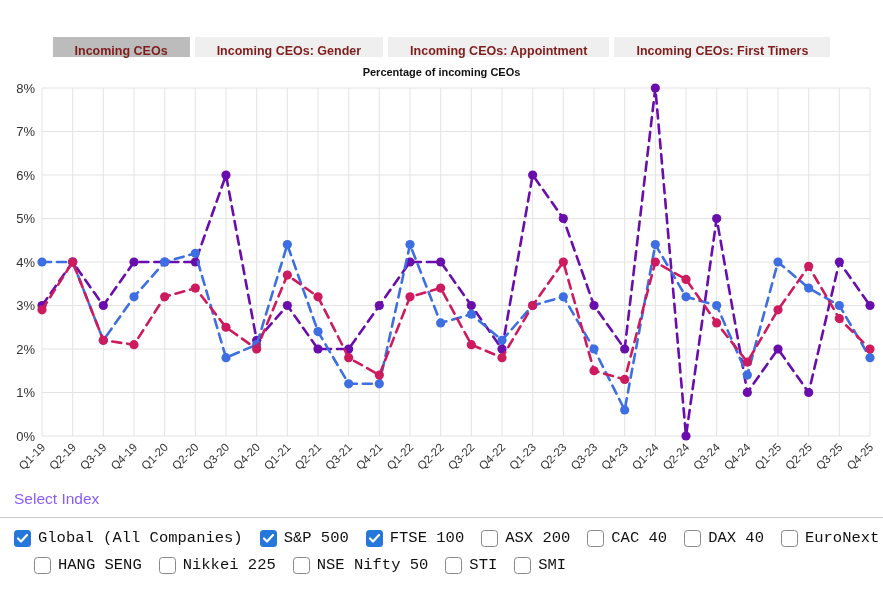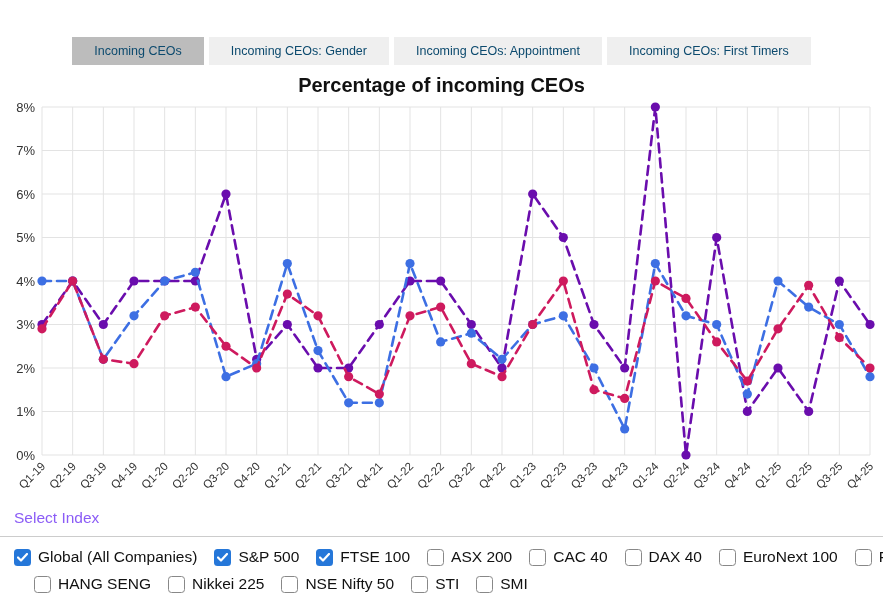--- a/index.html
+++ b/index.html
@@ -1,25 +1,25 @@
 <!DOCTYPE html>
 <html><head>
 <meta charset="utf-8">
 <style>
   html,body{margin:0;padding:0;background:#fff;}
   body{width:883px;height:601px;overflow:hidden;font-family:"Liberation Sans",sans-serif;color:#111;}
   .tab-bar{display:flex;justify-content:center;gap:5px;margin-top:37px;}
-  .tab{height:28px;line-height:28px;padding:0 22px;font-size:12.5px;font-weight:400;
-       background:#efefef;color:#0c4a6e;cursor:pointer;white-space:nowrap;}
+  .tab{height:20px;line-height:28px;padding:0 22px;font-size:12.5px;font-weight:700;
+       background:#efefef;color:#7f1d1d;cursor:pointer;white-space:nowrap;}
   .tab.active{background:#bcbcbc;}
-  .chart-title{text-align:center;font-size:20px;font-weight:700;margin-top:9px;color:#111;}
+  .chart-title{text-align:center;font-size:11px;font-weight:700;margin-top:9px;color:#111;}
   svg{display:block;}
   .select-index{font-size:15.5px;color:#8b5cf6;margin:2px 0 0 14px;}
   .divider{border:none;border-top:1px solid #ccc;margin:9px 0 0 0;}
-  .checkbox-rows{margin:11px 0 0 14px;}
+  .checkbox-rows{margin:11px 0 0 14px;font-family:Liberation Mono, monospace;}
   .cb-row{display:flex;align-items:center;gap:17px;margin-bottom:9px;flex-wrap:nowrap;}
   .cb-row.second{margin-left:20px;}
   .cb-item{display:flex;align-items:center;gap:7px;cursor:pointer;white-space:nowrap;}
   .cb-box{width:17px;height:17px;border-radius:3.5px;box-sizing:border-box;border:1.5px solid #888;
           background:#fff;display:flex;align-items:center;justify-content:center;flex:0 0 auto;}
   .cb-box.checked{border:none;}
   .cb-label{font-size:15.5px;color:#111;}
 </style>
 </head>
 <body>

